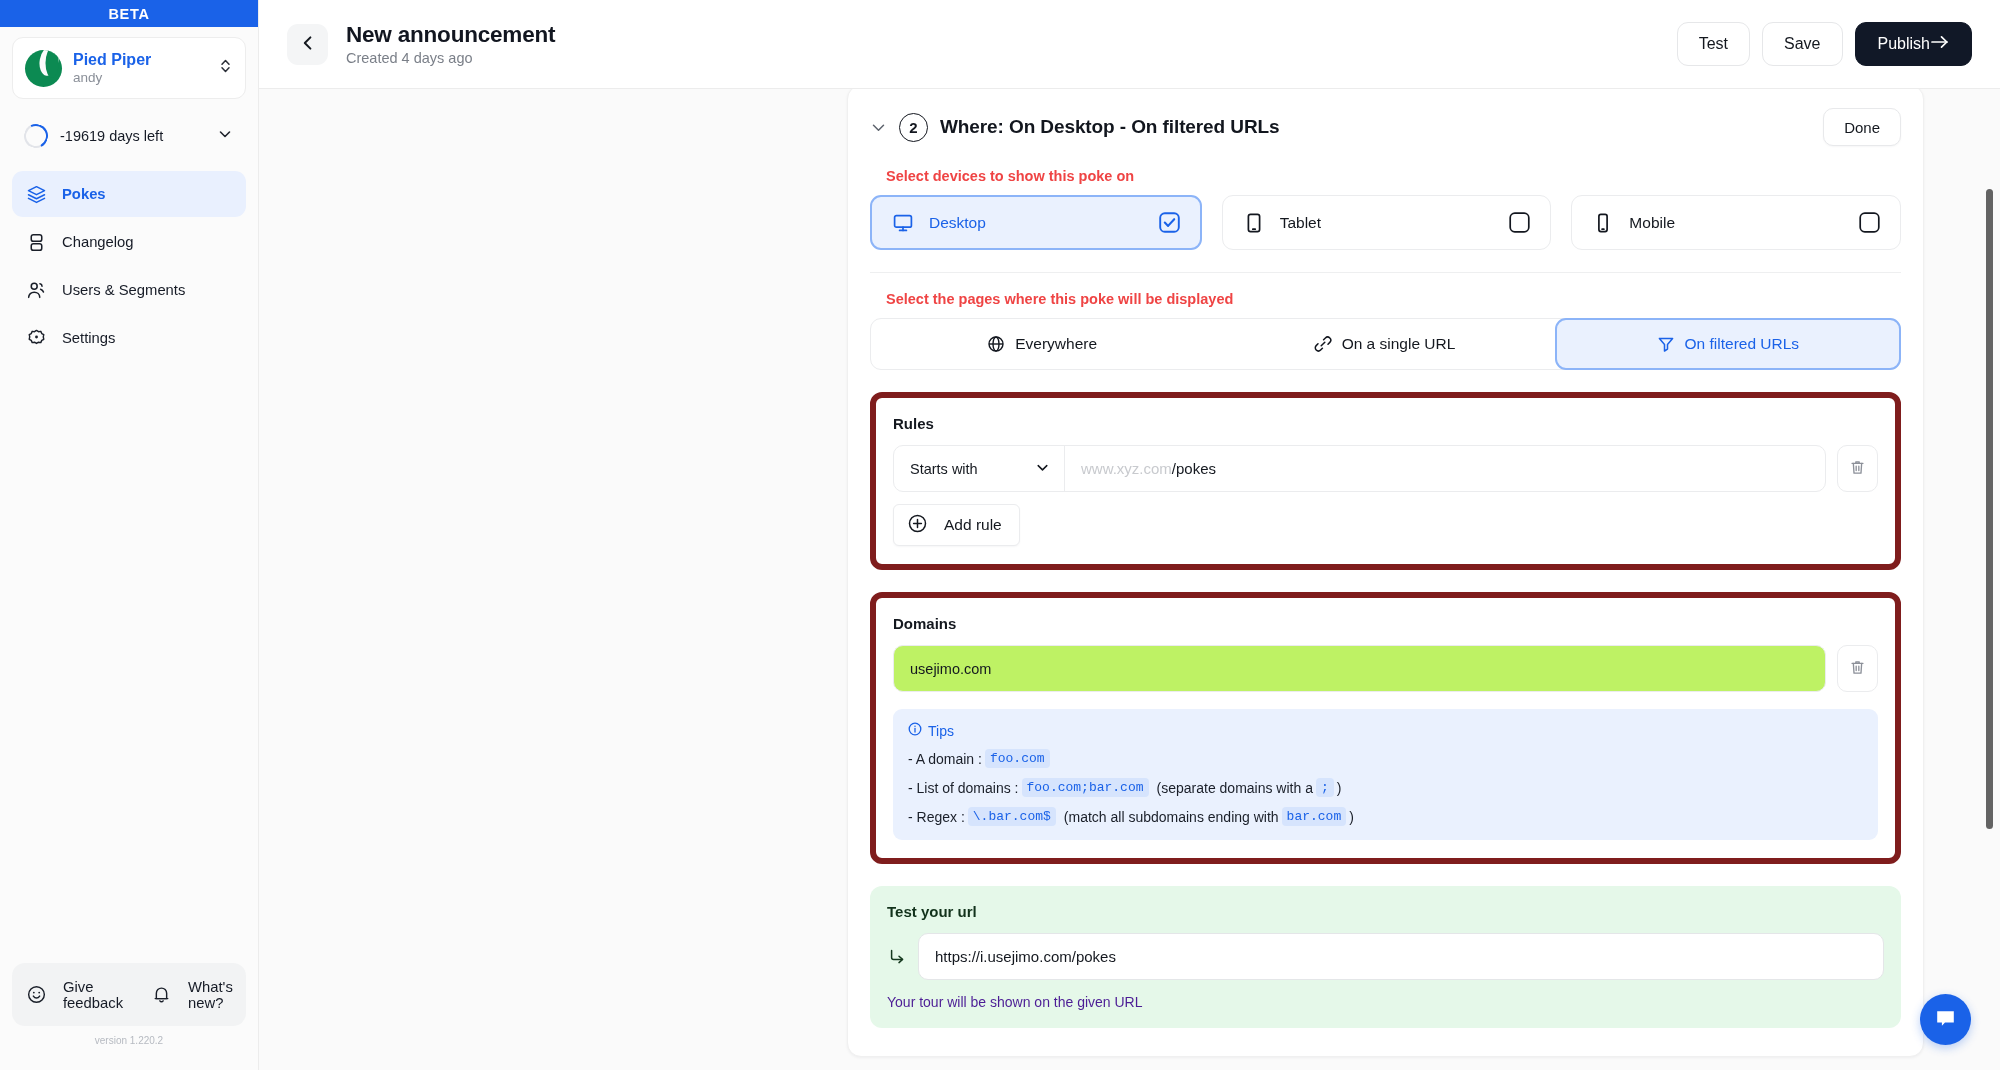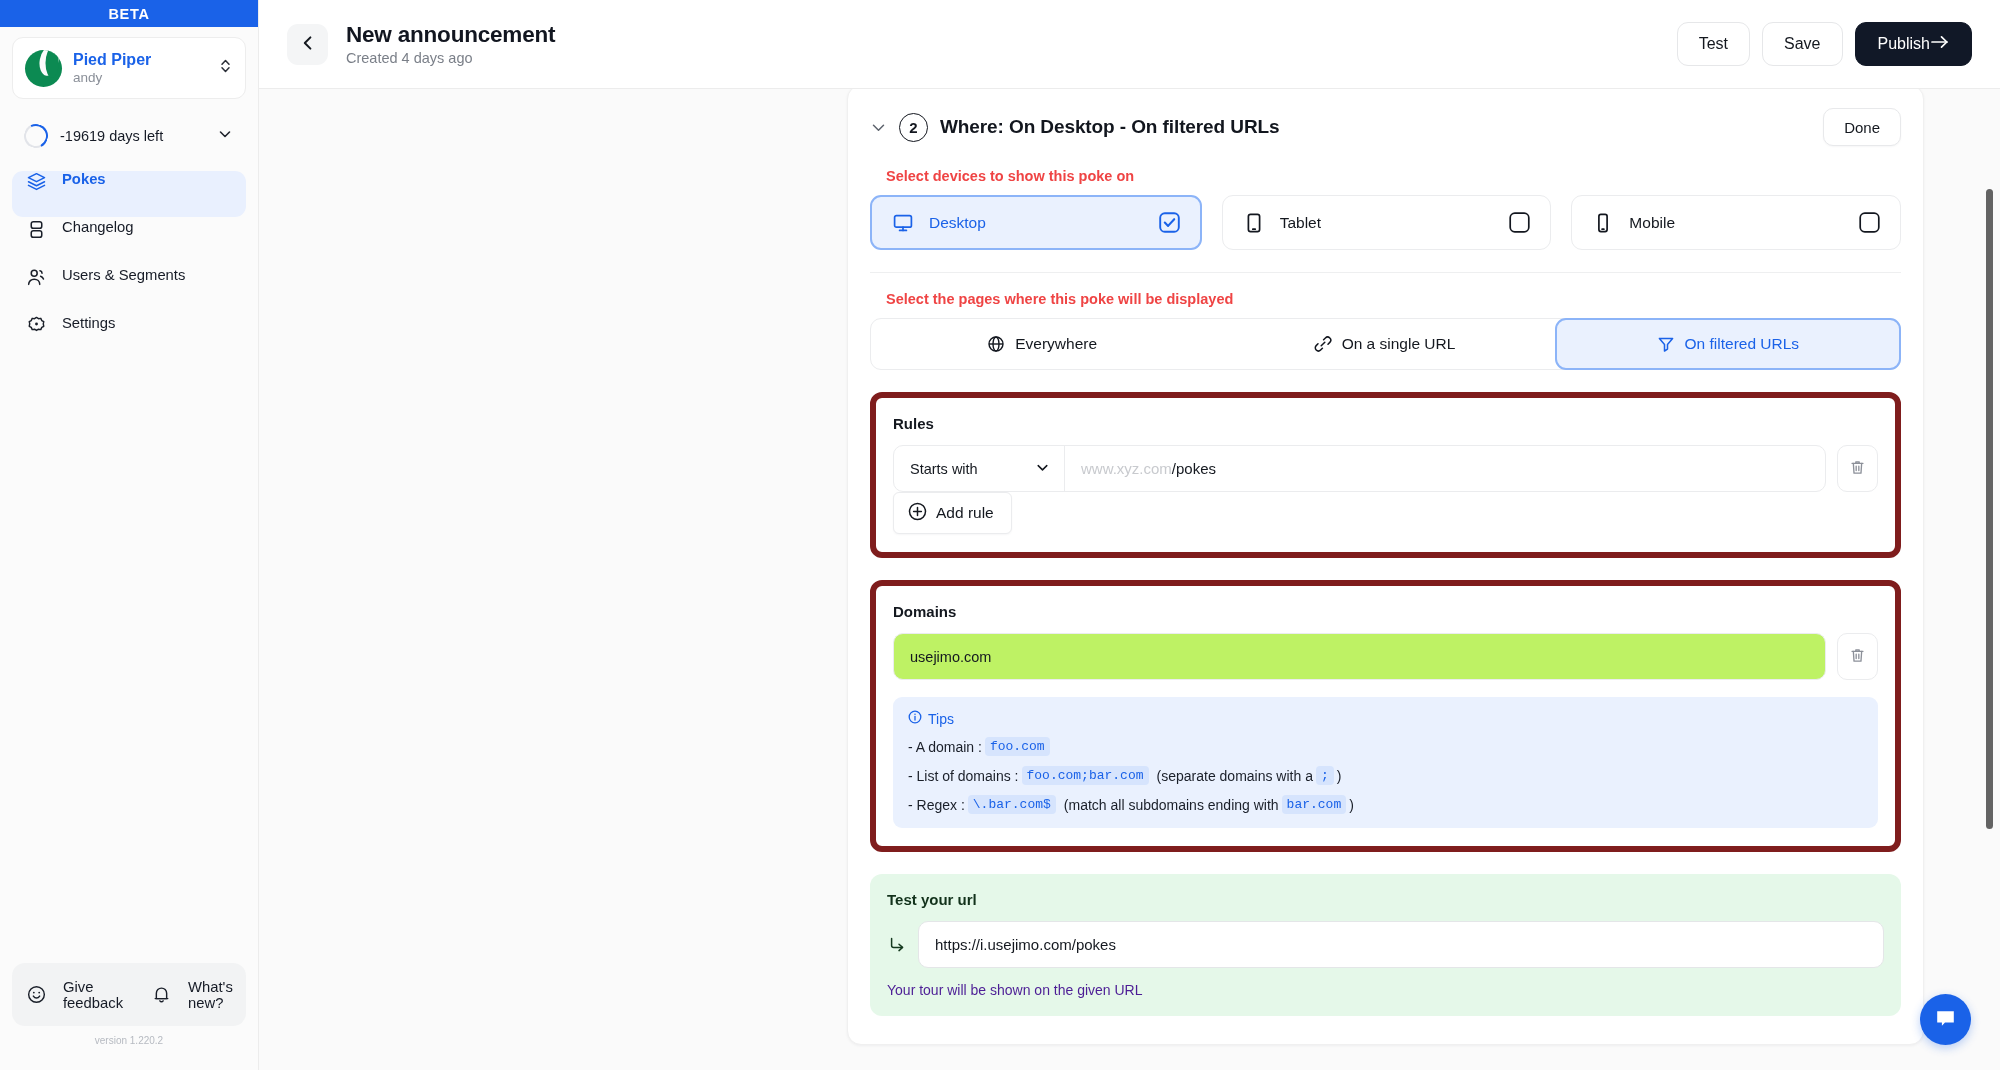--- a/index.html
+++ b/index.html
@@ -79,21 +79,21 @@
   }
   .trial-label {
     flex: 1; font-size: 14.5px; color: #161b26;
     line-height: 1.28;
   }
   .trial-chev { color: #20242d; width: 16px; flex: 0 0 16px; }
 
   .nav { margin-top: 10px; padding: 0 12px; display: flex; flex-direction: column; gap: 2px; }
   .nav-item {
     height: 46px; border-radius: 11px;
-    display: flex; gap: 15px;
+    display: flex; align-items: center; gap: 15px;
     padding: 0 14px;
     font-size: 14.8px; color: #161b26;
     cursor: pointer;
   }
   .nav-item .ico { width: 21px; height: 21px; flex: 0 0 21px; display: flex; align-items: center; justify-content: center; color: #1a1f29; }
   .nav-item.active { background: #e9f0fe; color: #1a62e8; font-weight: 600; }
   .nav-item.active .ico { color: #1a62e8; }
 
   .sidebar-bottom {
     position: absolute; left: 12px; right: 12px; bottom: 24px;
@@ -228,23 +228,23 @@
   }
   .url-prefix { color: #c8cace; }
   .url-value { color: #14181f; }
   .trash-btn {
     width: 41px; height: 47px; border: 1px solid #ebecee;
     border-radius: 10px; background: #fff;
     display: flex; align-items: center; justify-content: center;
     cursor: pointer; color: #8c9099; flex: 0 0 41px;
   }
   .add-rule {
-    height: 42px; padding: 0 17px 0 13px;
+    margin-top: 12px; height: 42px; padding: 0 17px 0 13px;
     border: 1px solid #ebecee; border-radius: 6px; background: #fff;
-    display: inline-flex; align-items: center; gap: 8px;
+    display: inline-flex; align-items: center; gap: 16px;
     font-size: 15.5px; color: #14181f; cursor: pointer; font-family: inherit;
     box-shadow: 0 1px 2px rgba(16,24,40,0.04);
   }
 
   .domain-row { display: flex; align-items: center; gap: 11px; }
   .domain-input {
     flex: 1; height: 47px; border: 1px solid #ebecee; border-radius: 10px;
     background: #bef264; display: flex; align-items: center;
     padding: 0 16px; font-size: 14.5px; color: #14181f;
   }

